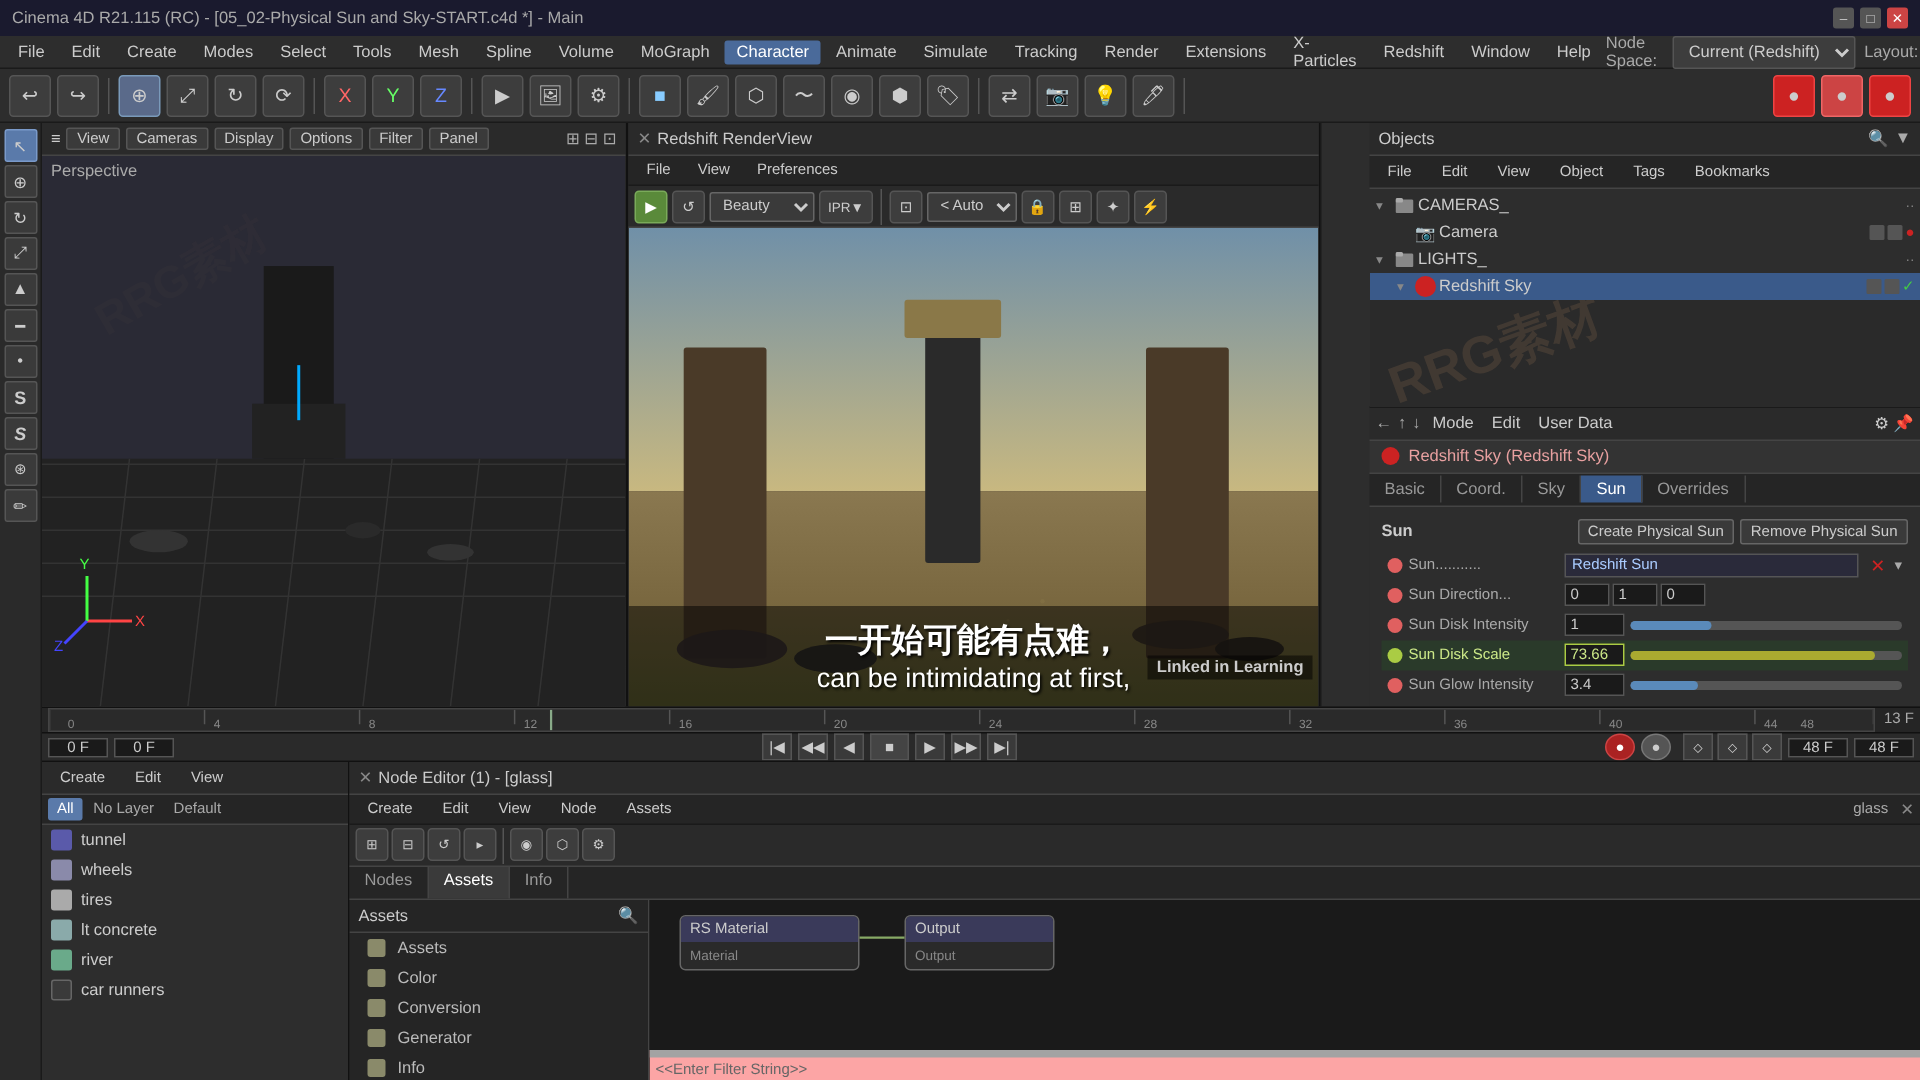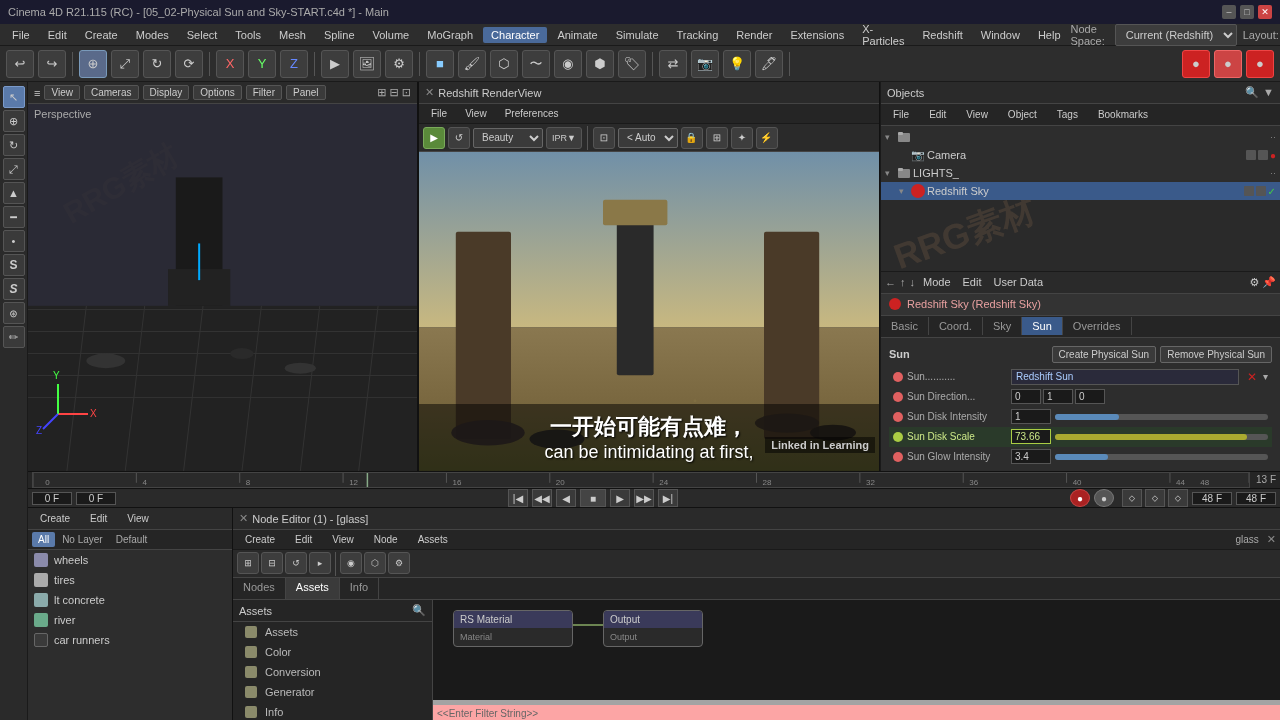--- a/index.html
+++ b/index.html
@@ -186,20 +186,21 @@
       overflow: hidden;
     }
 
     
     #right-panel {
       width: 400px;
       background: #2d2d2d;
       border-left: 1px solid #1a1a1a;
       display: flex;
       flex-direction: column;
+      padding-left: 32px;
     }
 
     #right-panel-header {
       height: 22px;
       background: #2a2a2a;
       display: flex;
       align-items: center;
       padding: 0 6px;
       border-bottom: 1px solid #444;
       font-size: 11px;
@@ -921,20 +922,21 @@
         <div id="scene-tree">
 
           <div class="tree-item">
             <span class="tree-arrow">▾</span>
             <span style="width:14px;height:14px;display:inline-flex;align-items:center;justify-content:center;">
               <svg width="12" height="12" viewBox="0 0 12 12">
                   <rect x="0" y="2" width="12" height="9" rx="1" fill="#888"></rect>
                   <rect x="0" y="1" width="5" height="3" rx="1" fill="#aaa"></rect>
                 </svg>
             </span>
+            <span class="tree-label">CAMERAS_</span>
             <span style="color:#888; font-size:9px; margin-left:auto;">··</span>
           </div>
 
           <div class="tree-item">
             <span class="tree-indent"></span>
             <span class="tree-arrow"> </span>
             <span style="width:14px;height:14px;display:inline-flex;align-items:center;justify-content:center; color:#8888cc;">📷</span>
             <span class="tree-label">Camera</span>
             <span style="margin-left:auto; display:flex; gap:2px;">
               <span style="width:10px;height:10px;background:#555;border-radius:1px;"></span>
@@ -1137,20 +1139,24 @@
         </div>
 
         <div style="height:20px; background:#252525; display:flex; align-items:center; gap:1px; padding:0 4px; border-bottom:1px solid #444;">
           <span class="obj-panel-tab active">All</span>
           <span class="obj-panel-tab">No Layer</span>
           <span class="obj-panel-tab">Default</span>
         </div>
 
         <div id="obj-list">
           <div class="obj-item">
+            <div class="obj-color" style="background:#5a5aaa;"></div>
+            <span class="obj-name">tunnel</span>
+          </div>
+          <div class="obj-item">
             <div class="obj-color" style="background:#8a8aaa;"></div>
             <span class="obj-name">wheels</span>
           </div>
           <div class="obj-item">
             <div class="obj-color" style="background:#aaaaaa;"></div>
             <span class="obj-name">tires</span>
           </div>
           <div class="obj-item">
             <div class="obj-color" style="background:#8aaaaa;"></div>
             <span class="obj-name">lt concrete</span>

